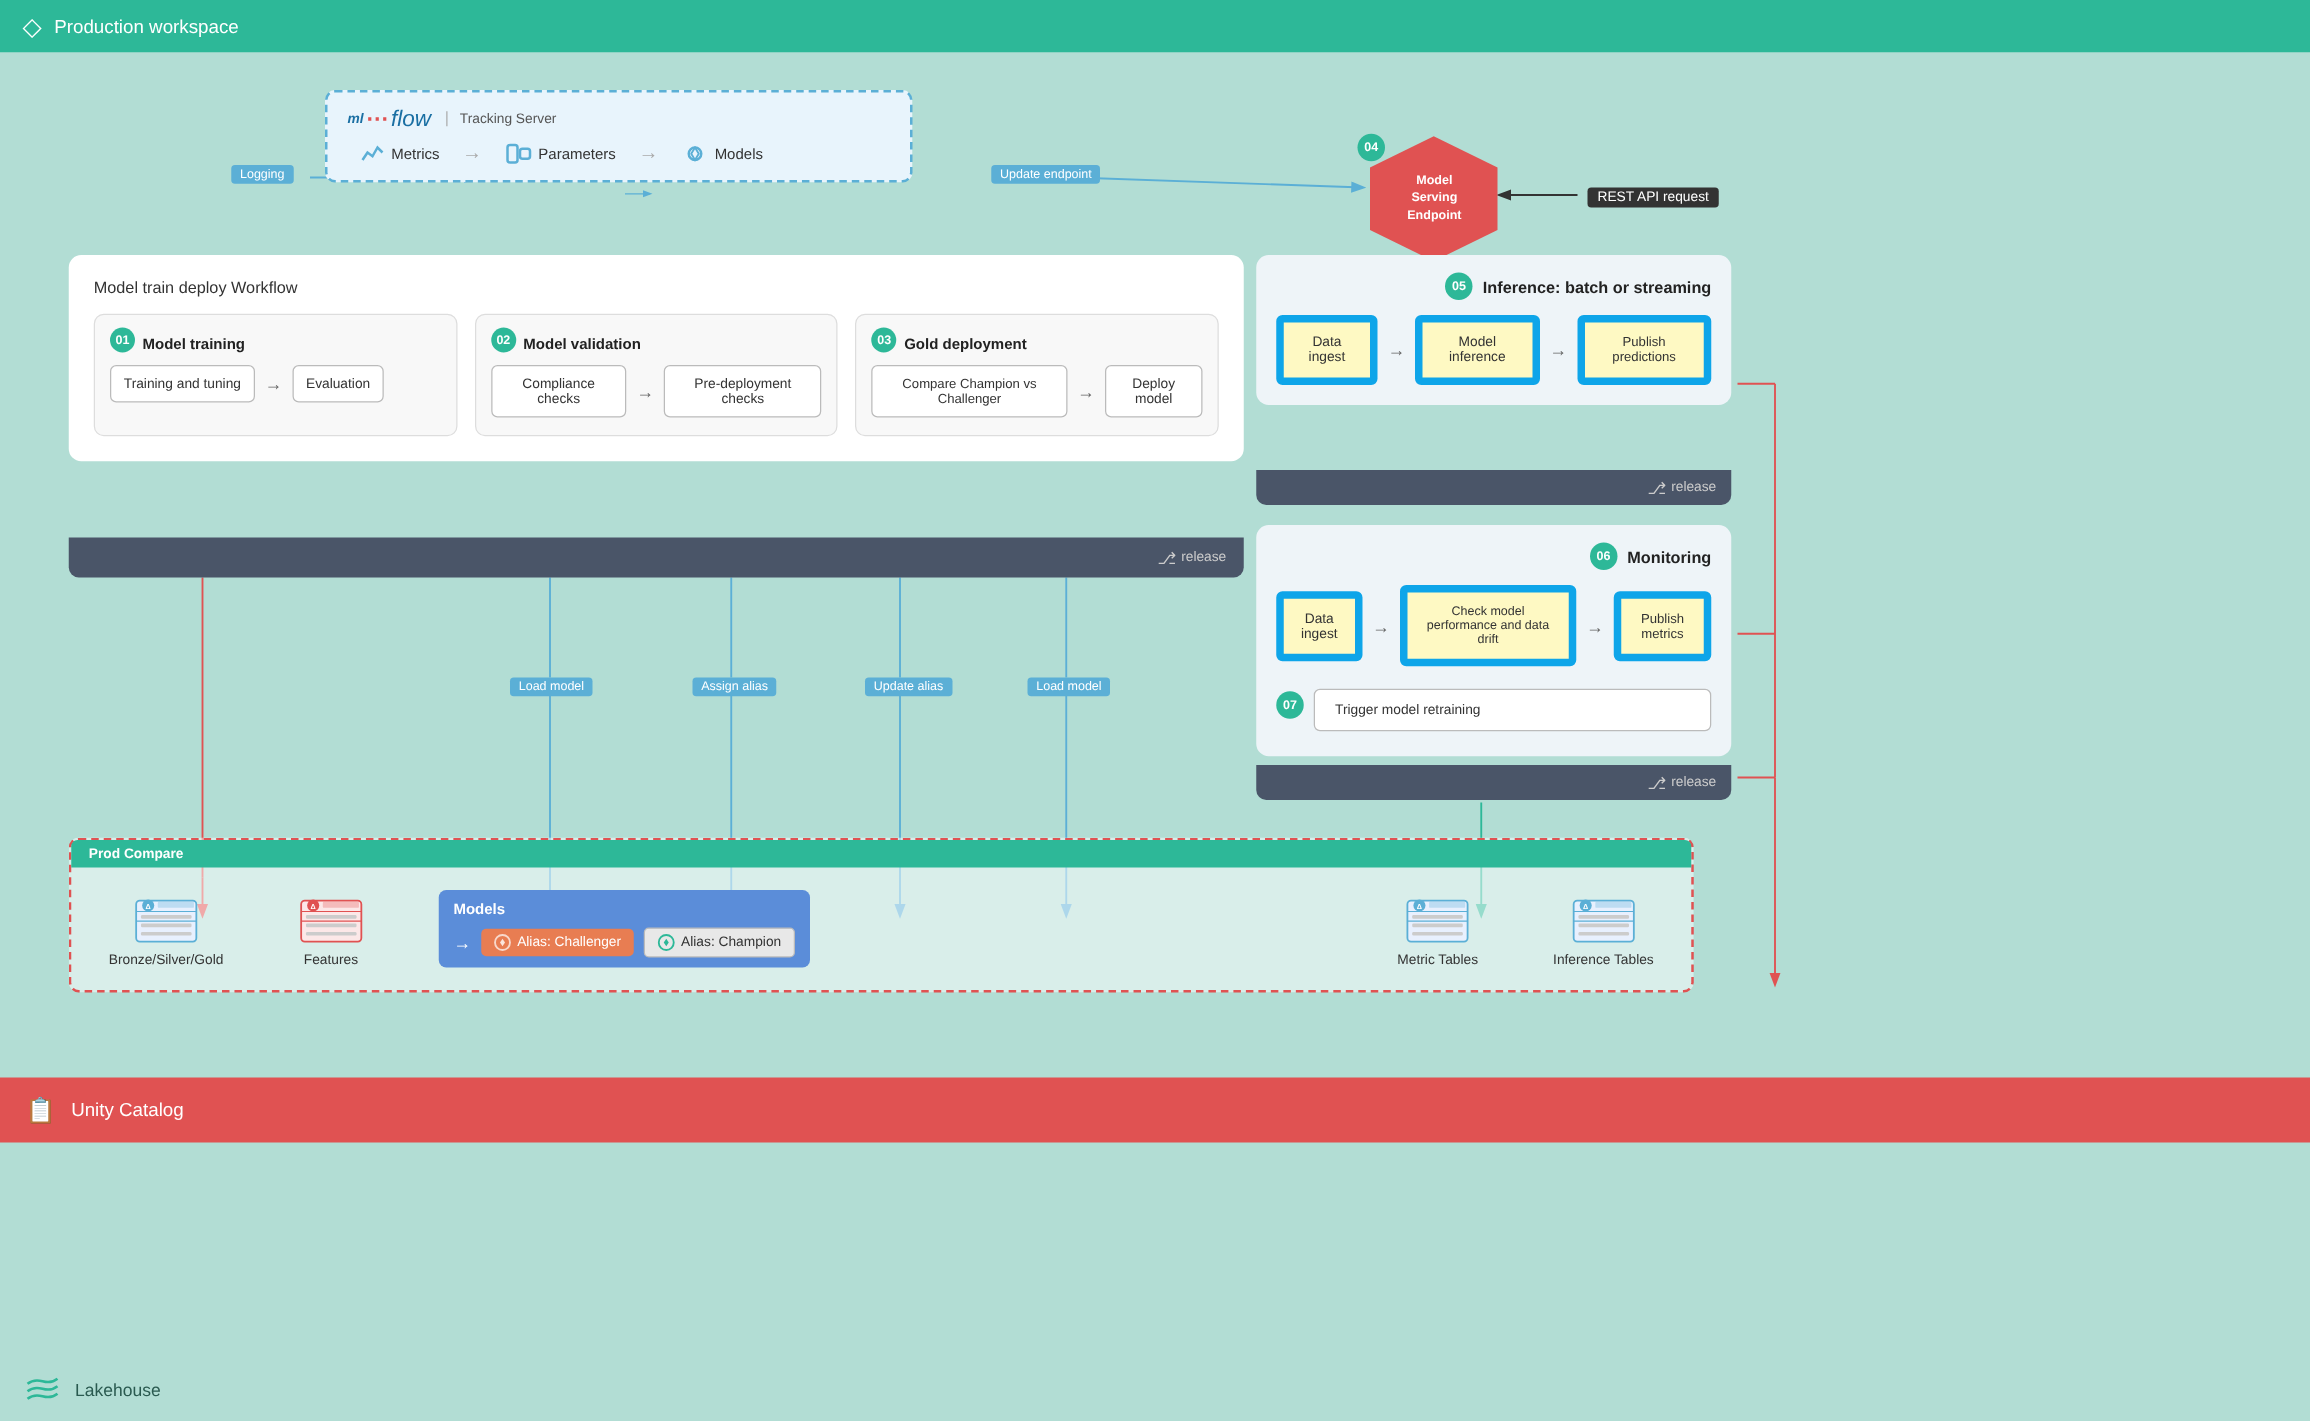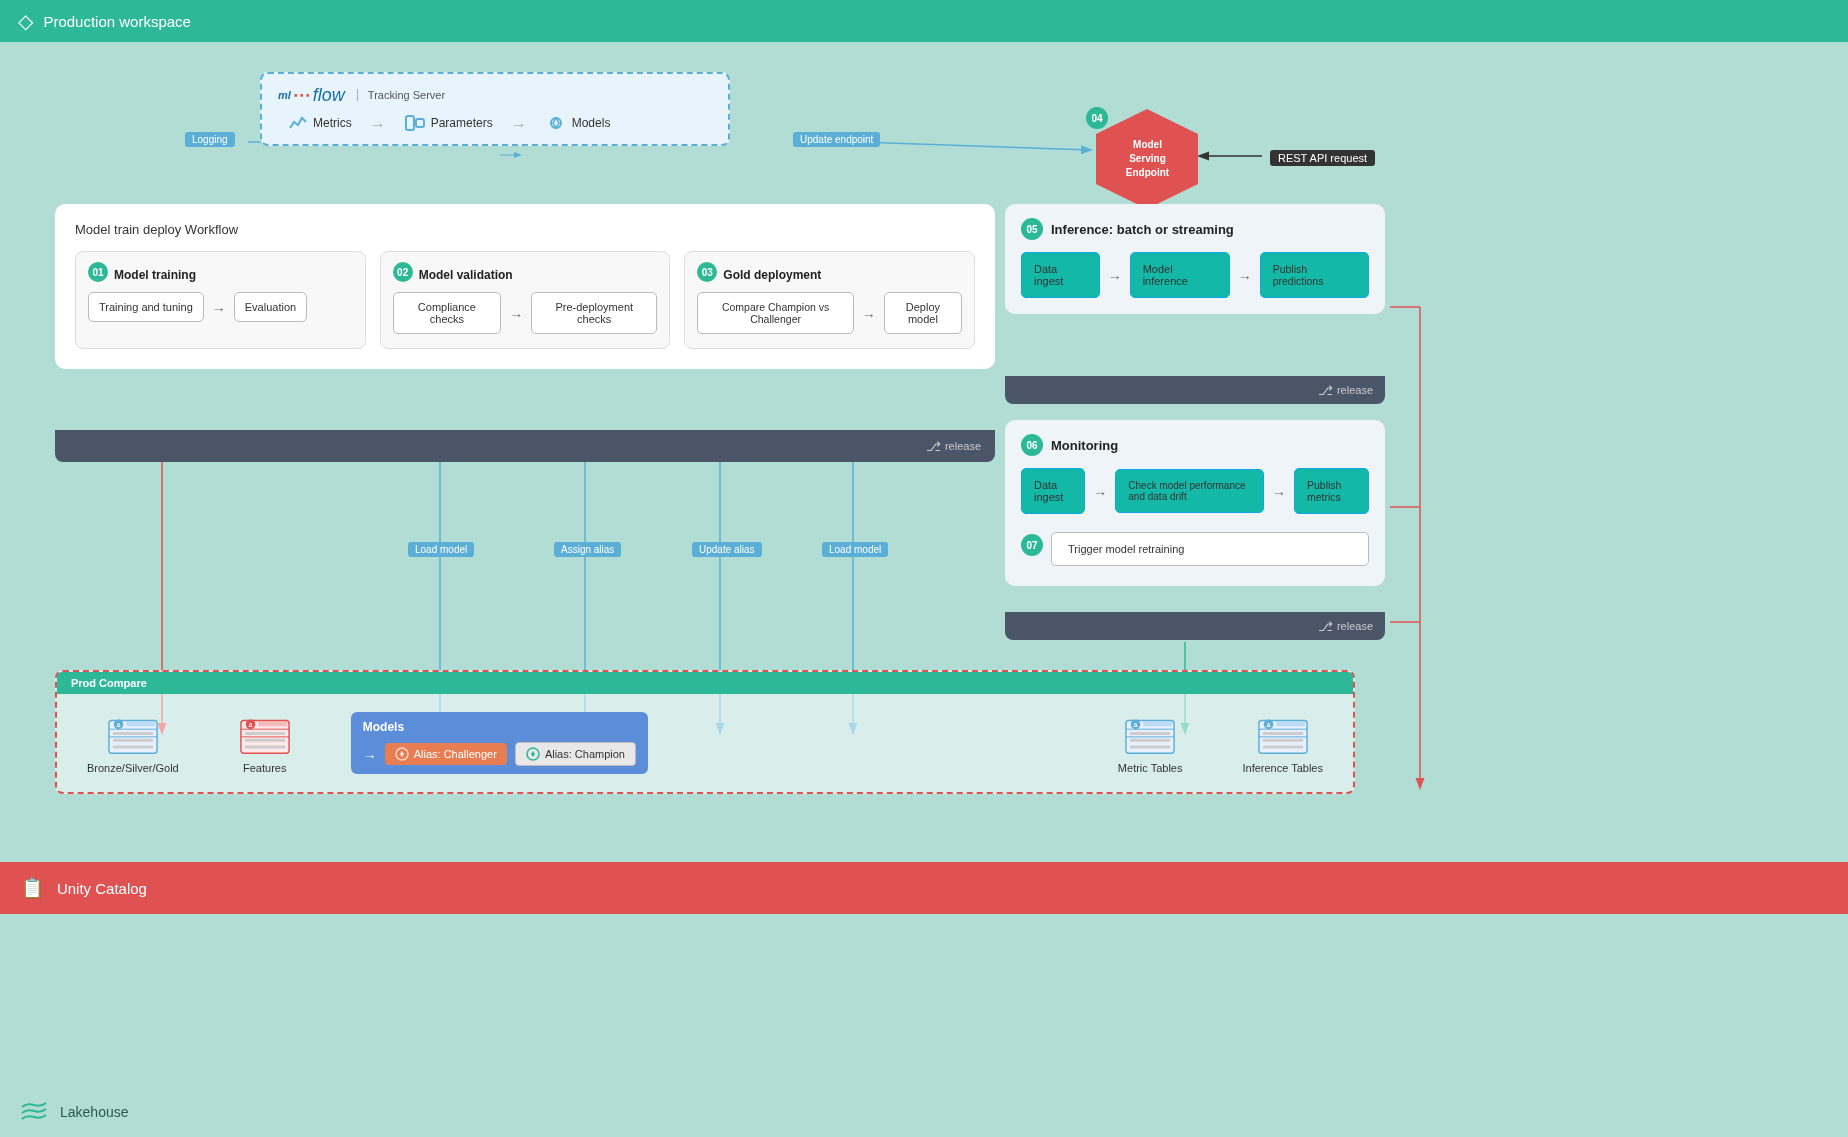--- a/index.html
+++ b/index.html
@@ -268,20 +268,21 @@
       align-items: center;
       justify-content: flex-end;
       padding-right: 12px;
     }
 
     .section-header {
       display: flex;
       align-items: center;
       gap: 8px;
       margin-bottom: 12px;
+      justify-content: flex-end;
     }
     .section-num {
       background: #2db898;
       color: white;
       font-size: 10px;
       font-weight: bold;
       width: 22px;
       height: 22px;
       border-radius: 50%;
       display: flex;
@@ -293,27 +294,27 @@
       font-size: 13px;
       font-weight: 600;
       color: #222;
     }
     .section-boxes {
       display: flex;
       gap: 8px;
       align-items: center;
     }
     .section-box {
-      border: 1px solid #0ea5e9;
+      border: 6px solid #0ea5e9;
       border-radius: 5px;
-      background: #14b8a6;
+      background: #fef9c3;
       padding: 10px 12px;
       font-size: 11px;
       color: #333;
-      text-align: left;
+      text-align: center;
     }
 
     
     .sub-badge {
       position: absolute;
       background: #5bafd6;
       color: white;
       font-size: 10px;
       padding: 2px 7px;
       border-radius: 3px;

